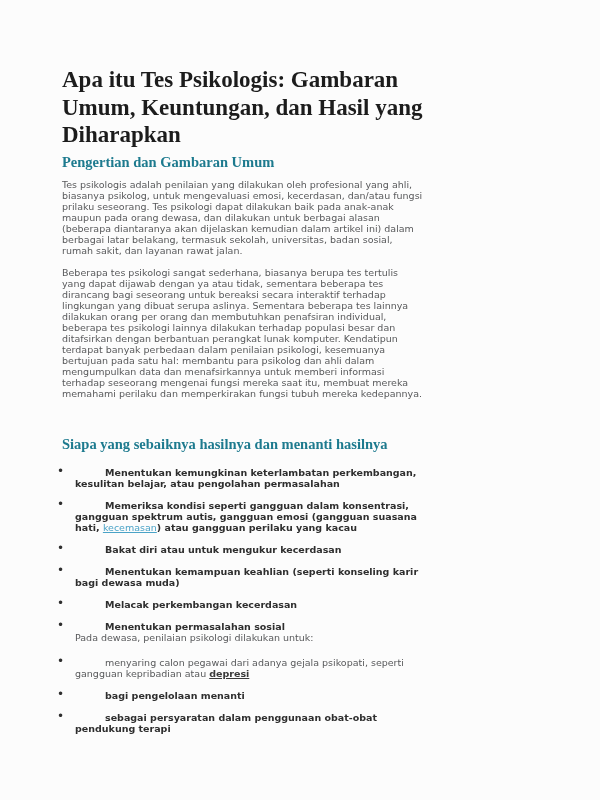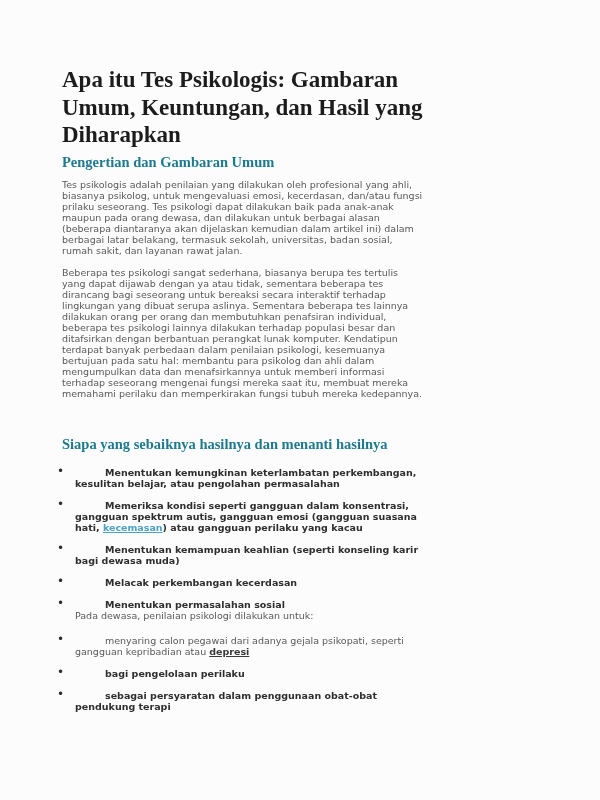--- a/index.html
+++ b/index.html
@@ -78,21 +78,21 @@
   }
   p.adults-intro {
     font-size: 9.5px;
     line-height: 11px;
     color: #58595b;
     margin: 0 0 0 13px;
   }
   a.link-teal {
     color: #4aa3c7;
     text-decoration: underline;
-    font-weight: bold;
+    font-weight: normal;
     cursor: pointer;
   }
   a.link-dark {
     color: #3a3a3a;
     text-decoration: underline;
     font-weight: bold;
     cursor: pointer;
   }
 </style>
 </head>
@@ -112,37 +112,40 @@
 
 
   <ul class="reason-list">
     <li>
       <span class="bold-item">Menentukan kemungkinan keterlambatan perkembangan, kesulitan belajar, atau pengolahan permasalahan</span>
     </li>
     <li>
       <span class="bold-item">Memeriksa kondisi seperti gangguan dalam konsentrasi, gangguan spektrum autis, gangguan emosi (gangguan suasana hati, </span><a class="link-teal">kecemasan</a><span class="bold-item">) atau gangguan perilaku yang kacau</span>
     </li>
     <li>
+      <span class="bold-item">Bakat diri atau untuk mengukur kecerdasan</span>
+    </li>
+    <li>
       <span class="bold-item">Menentukan kemampuan keahlian (seperti konseling karir bagi dewasa muda)</span>
     </li>
     <li>
       <span class="bold-item">Melacak perkembangan kecerdasan</span>
     </li>
     <li>
       <span class="bold-item">Menentukan permasalahan sosial</span>
     </li>
   </ul>
 
   <p class="adults-intro">Pada dewasa, penilaian psikologi dilakukan untuk:</p>
 
   <ul class="reason-list">
     <li>
       <span class="plain-item">menyaring calon pegawai dari adanya gejala psikopati, seperti gangguan kepribadian atau </span><a class="link-dark">depresi</a><span class="plain-item"></span>
     </li>
     <li>
-      <span class="bold-item">bagi pengelolaan perilaku</span>
+      <span class="bold-item">bagi pengelolaan menanti</span>
     </li>
     <li>
       <span class="bold-item">sebagai persyaratan dalam penggunaan obat-obat pendukung terapi</span>
     </li>
   </ul>
 
 </div>
 
 </body></html>

